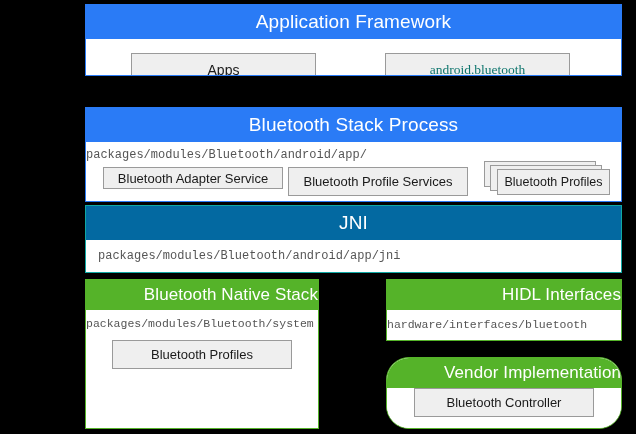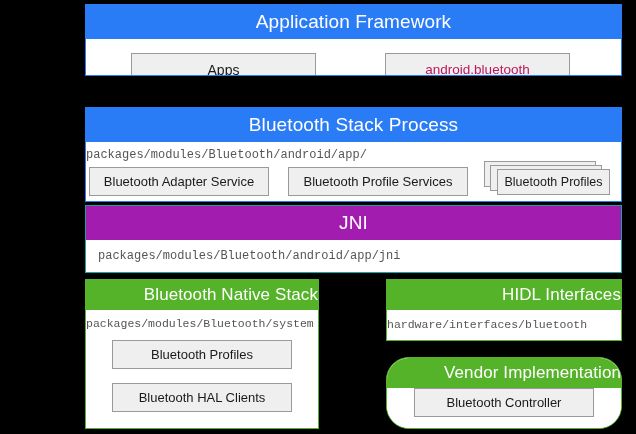--- a/index.html
+++ b/index.html
@@ -52,21 +52,21 @@
     text-align: right;
   }
   .layer-body {
     box-sizing: border-box;
     background: #ffffff;
     width: 100%;
     position: relative;
   }
 
   .hdr-blue  { background: #2a7bf6; }
-  .hdr-teal  { background: #a21caf; }
+  .hdr-teal  { background: #0369a1; }
   .hdr-green { background: #55b329; }
 
   .border-blue  { border-color: #2a7bf6; }
   .border-teal  { border-color: #0fa8a4; }
   .border-green { border-color: #55b329; }
 
   
   .path {
     font-family: "Liberation Mono", "DejaVu Sans Mono", monospace;
     font-size: 12px;
@@ -84,23 +84,23 @@
     border: 1px solid #9a9a9a;
     color: #1a1a1a;
     font-size: 14px;
     text-align: right;
     display: flex;
     align-items: center;
     justify-content: center;
     white-space: nowrap;
   }
   .box.mono {
-    font-family: Liberation Sans, sans-serif;
+    font-family: Liberation Serif, serif;
     font-size: 13.5px;
-    color: #be185d;
+    color: #0f766e;
   }
   .box.small-text { font-size: 13px; }
 
   
   .stack {
     position: absolute;
     width: 126px;
     height: 34px;
   }
   .stack .sheet {
@@ -155,21 +155,21 @@
       <div class="box" style="position:absolute; left:45px; top:14px; width:185px; height:33px;">Apps</div>
       <div class="box mono" style="position:absolute; left:299px; top:14px; width:185px; height:33px;">android.bluetooth</div>
     </div>
   </div>
 
   <div class="layer border-blue" id="layer-stack-process">
     <div class="layer-header hdr-blue">Bluetooth Stack Process</div>
     <div class="layer-body" style="height:59px;">
       <div class="path" style="position:absolute; left:0; top:4px; width:100%;">packages/modules/Bluetooth/android/app/</div>
 
-      <div class="box small-text" style="position:absolute; left:3px; top:25px; width:180px; height:29px;">Bluetooth Adapter Service</div>
+      <div class="box small-text" style="position:absolute; left:17px; top:25px; width:180px; height:22px;">Bluetooth Adapter Service</div>
 
       <div class="box small-text" style="position:absolute; left:202px; top:25px; width:180px; height:29px;">Bluetooth Profile Services</div>
 
       <div class="stack" style="left:398px; top:19px;">
         <div class="sheet s1"></div>
         <div class="sheet s2"></div>
         <div class="sheet s3">Bluetooth Profiles</div>
       </div>
     </div>
   </div>
@@ -181,21 +181,20 @@
     </div>
   </div>
 
   <div class="layer border-green" id="layer-native-stack">
     <div class="layer-header hdr-green small">Bluetooth Native Stack</div>
     <div class="layer-body" style="height:118px;">
       <div class="path tight" style="position:absolute; left:0; top:5px; width:100%;">packages/modules/Bluetooth/system</div>
 
       <div class="box small-text" style="position:absolute; left:26px; top:30px; width:180px; height:29px;">Bluetooth Profiles</div>
 
-      <div class="box small-text" style="position:absolute; left:26px; top:73px; width:180px; height:29px;">Bluetooth HAL Clients</div>
     </div>
   </div>
 
   <div class="layer border-green" id="layer-hidl">
     <div class="layer-header hdr-green small">HIDL Interfaces</div>
     <div class="layer-body" style="height:30px;">
       <div class="path tight" style="position:absolute; left:0; top:6px; width:100%;">hardware/interfaces/bluetooth</div>
     </div>
   </div>
 

